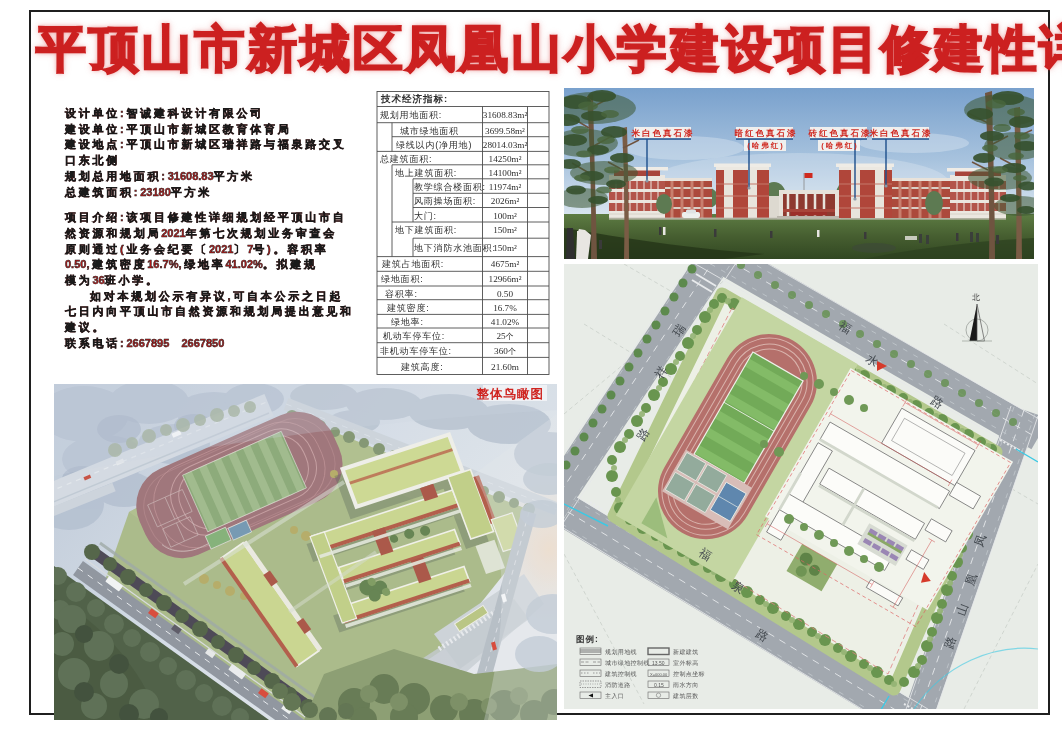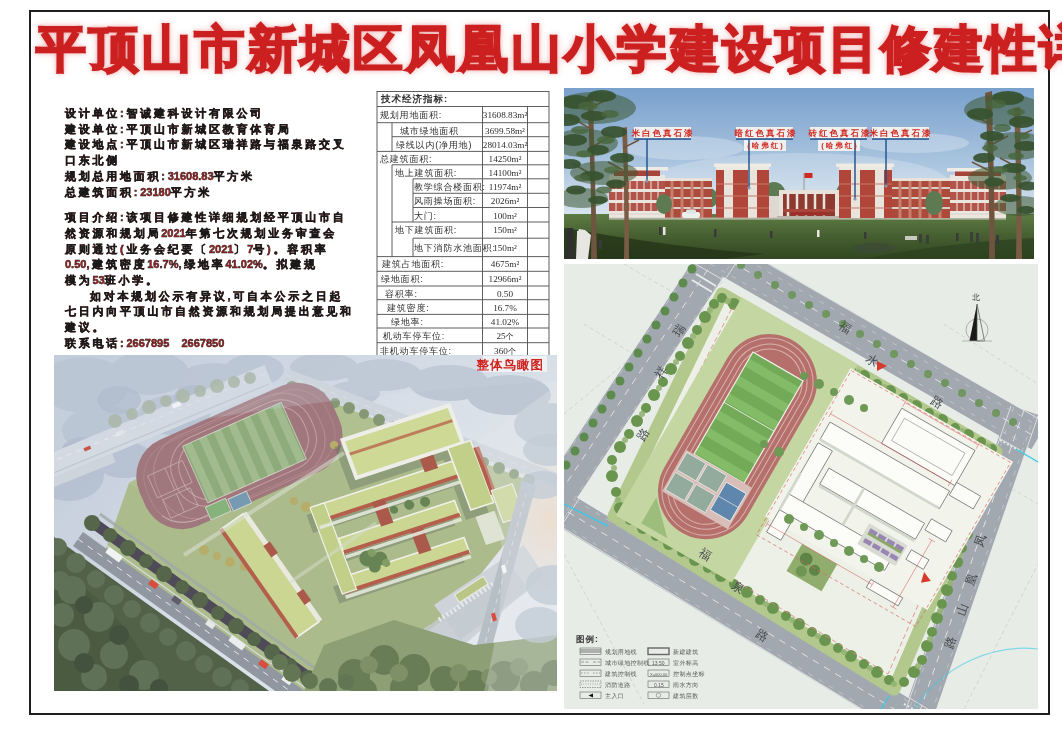--- a/index.html
+++ b/index.html
@@ -20,21 +20,21 @@
 建设单位:平顶山市新城区教育体育局<br>
 建设地点:平顶山市新城区瑞祥路与福泉路交叉<br>
 口东北侧<br>
 规划总用地面积:<span class="n">31608.83</span>平方米<br>
 总建筑面积:<span class="n">23180</span>平方米<br>
 <span style="display:block;height:10px;"></span>
 项目介绍:该项目修建性详细规划经平顶山市自<br>
 然资源和规划局<span class="n">2021</span>年第七次规划业务审查会<br>
 原则通过(业务会纪要〔<span class="n">2021</span>〕<span class="n">7</span>号)。容积率<br>
 <span class="n">0.50</span>,建筑密度<span class="n">16.7%</span>,绿地率<span class="n">41.02%</span>。拟建规<br>
-模为<span class="n">53</span>班小学。<br>
+模为<span class="n">36</span>班小学。<br>
 <span style="margin-left:25px;margin-top:32px;">如对本规划公示有异议,可自本公示之日起</span><br>
 七日内向平顶山市自然资源和规划局提出意见和<br>
 建议。<br>
 联系电话:<span class="n">2667895&nbsp;&nbsp;&nbsp;&nbsp;2667850</span>
 </div>
 
 <div class="abs" style="left:375px;top:91px;">
 <svg width="178" height="286" font-family="Liberation Sans,sans-serif" fill="#2e2e2e">
 <g stroke="#4d4d4d" stroke-width="0.9" fill="none">
 
@@ -321,21 +321,21 @@
 <text x="99" y="48">米白色真石漆</text>
 <text x="202" y="48">暗红色真石漆</text>
 <text x="202" y="60" font-size="7.5">(哈弗红)</text>
 <text x="276" y="48">砖红色真石漆</text>
 <text x="276" y="60" font-size="7.5">(哈弗红)</text>
 <text x="337" y="48">米白色真石漆</text>
 </g>
 </svg>
 </div>
 
-<div class="abs" style="left:54px;top:355px;">
+<div class="abs" style="left:54px;top:384px;">
 <svg width="503" height="336" font-family="Liberation Sans,sans-serif">
 <defs>
 <linearGradient id="bgh" x1="0" y1="0" x2="1" y2="0.6">
 <stop offset="0" stop-color="#bcc7d6"></stop>
           <stop offset="0.5" stop-color="#d4dce5"></stop>
           <stop offset="1" stop-color="#e6e9ed"></stop>
 </linearGradient>
 <radialGradient id="glow" cx="0.5" cy="0.5" r="0.5">
 <stop offset="0" stop-color="#f3d9bd" stop-opacity="0.9"></stop>
           <stop offset="1" stop-color="#f3d9bd" stop-opacity="0"></stop>

